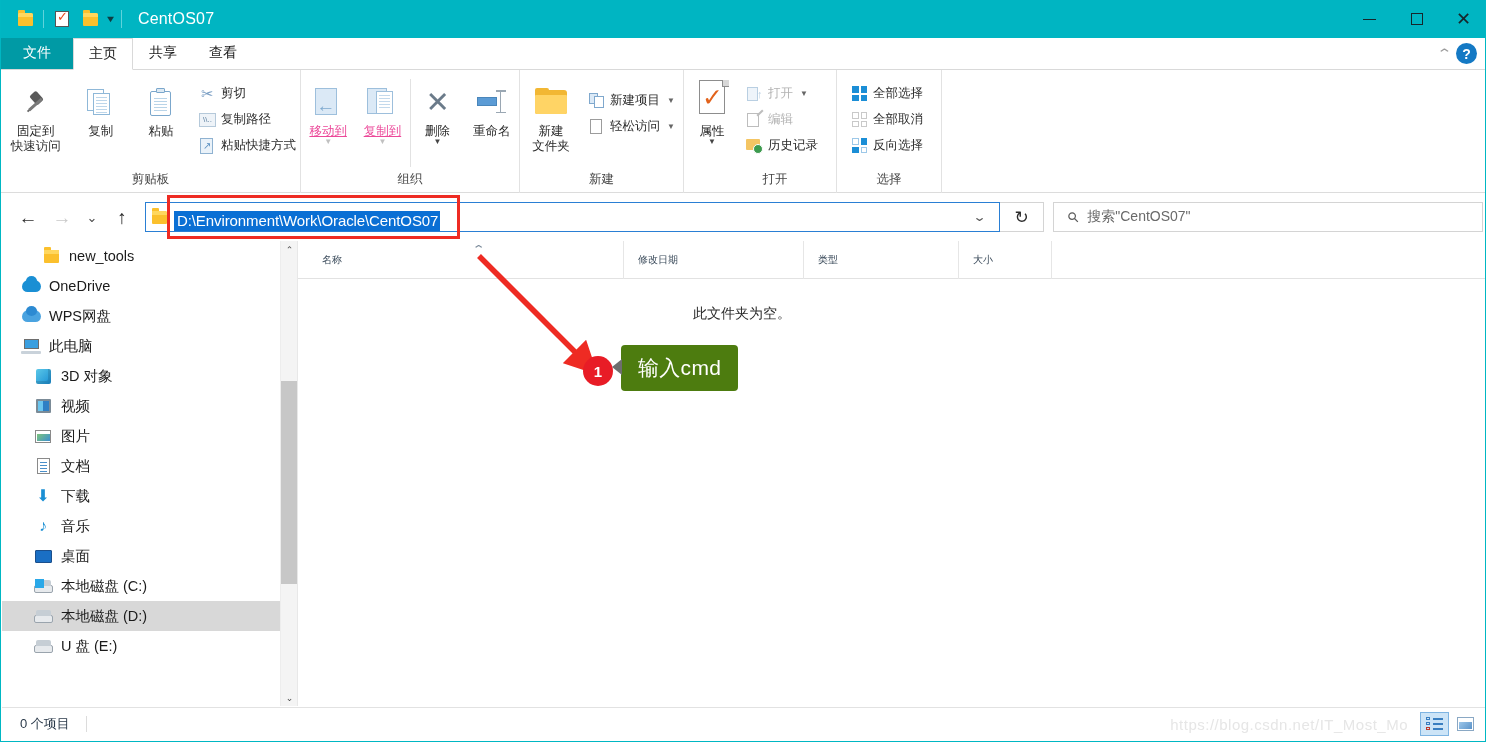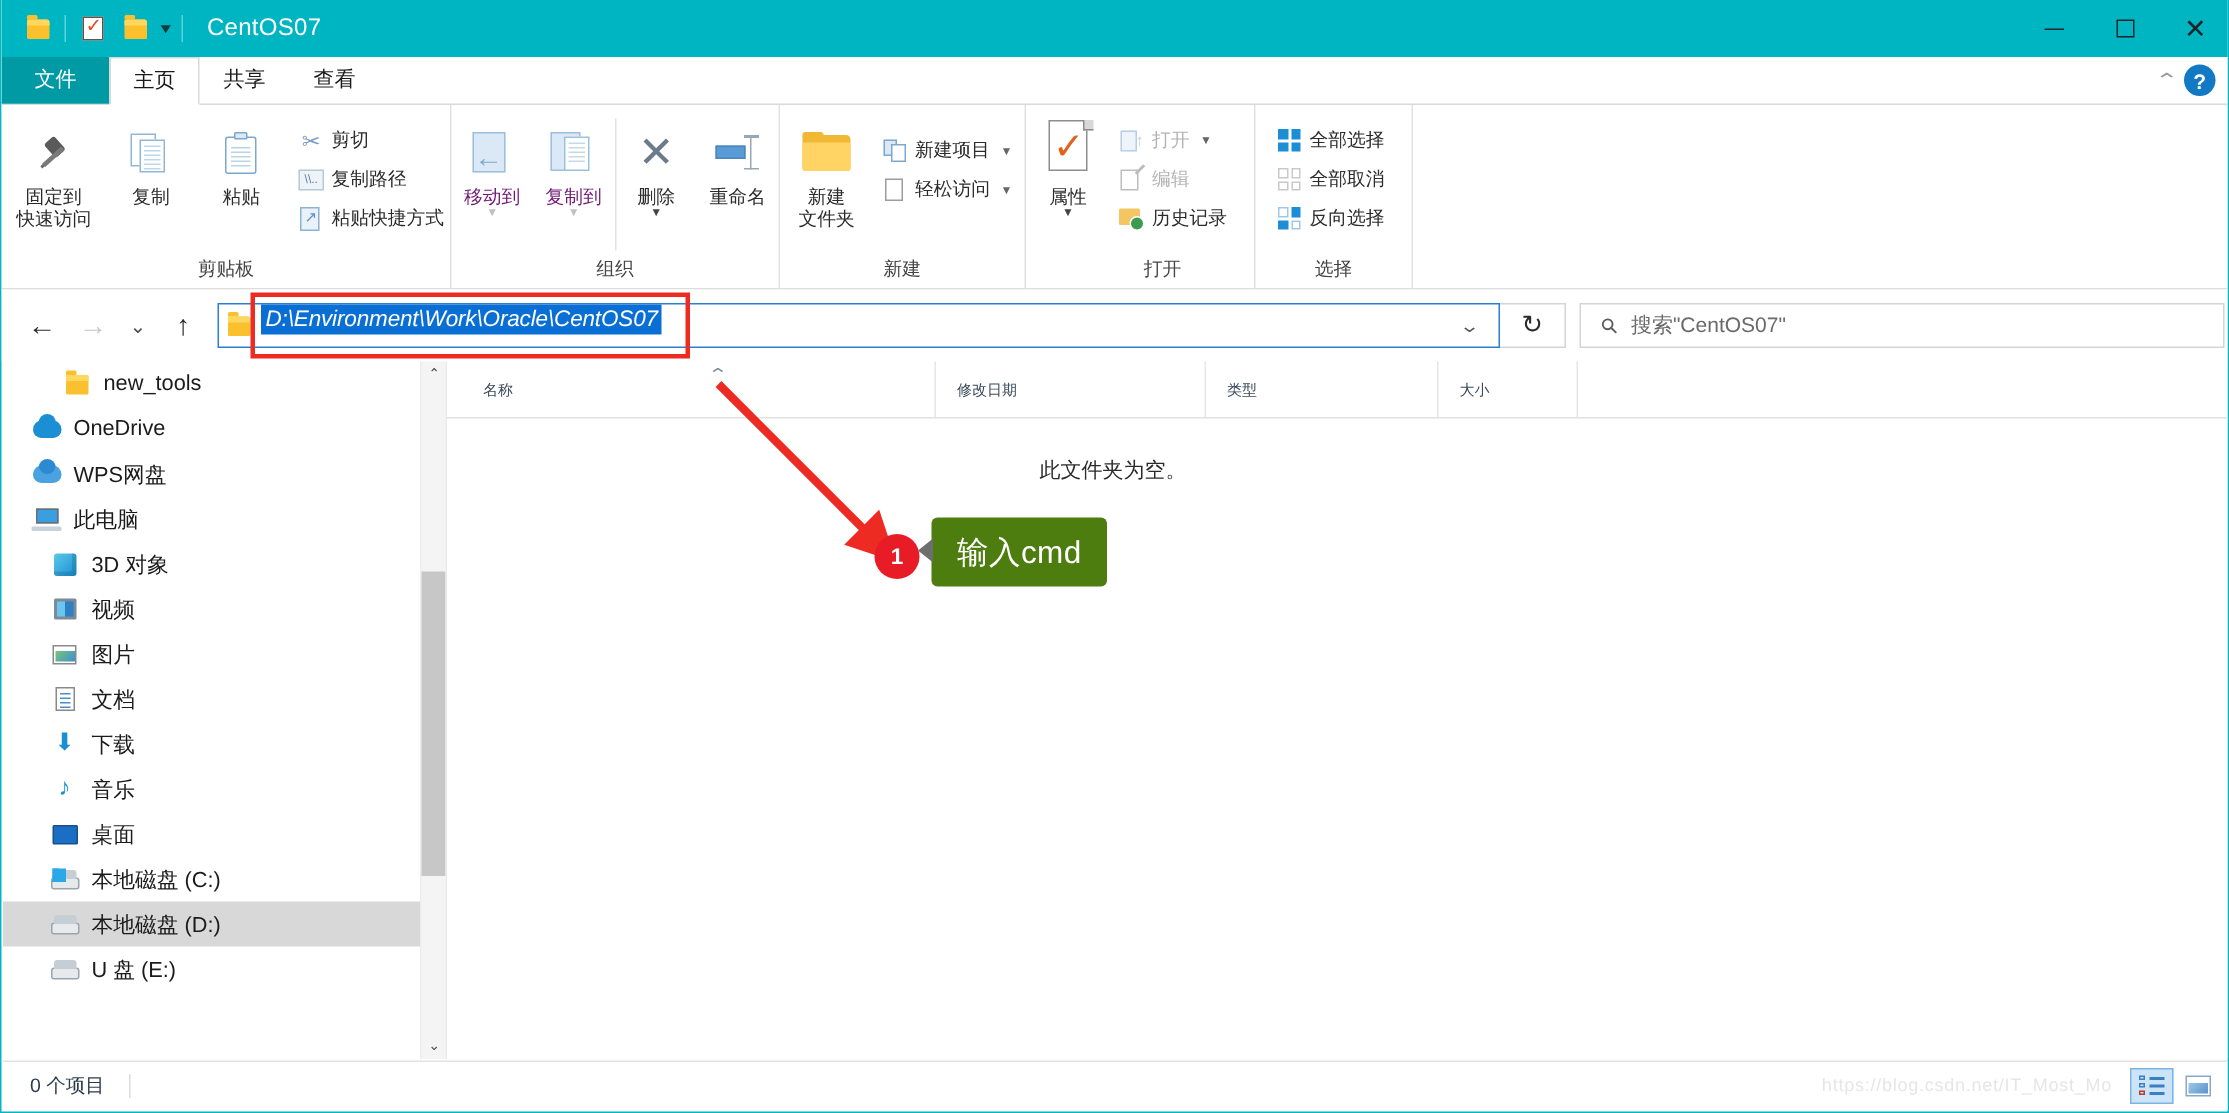--- a/index.html
+++ b/index.html
@@ -121,21 +121,21 @@
     text-align: center; font-size: 12.5px; color: #444; padding-bottom: 5px;
   }
   .bigbtn {
     width: 64px; display: flex; flex-direction: column; align-items: center;
     padding-top: 8px;
   }
   .bigbtn .ico { height: 40px; display: flex; align-items: center; justify-content: center; }
   .bigbtn .lbl {
     font-size: 12.5px; color: #2b2b2b; text-align: center; line-height: 15px; margin-top: 2px;
   }
-  .bigbtn.dis .lbl { color: #701a75; }
+  .bigbtn.dis .lbl { color: #ec4899; text-decoration: underline; }
   .smallcol { display: flex; flex-direction: column; padding-top: 7px; gap: 1px; }
   .smallbtn {
     display: flex; align-items: center; gap: 5px;
     font-size: 12.5px; color: #2b2b2b; height: 25px; padding: 0 4px;
     white-space: nowrap;
   }
   .smallbtn.dis { color: #b3b3b3; }
   .smallbtn .ico { width: 17px; height: 17px; display:flex; align-items:center; justify-content:center; }
   .dd { font-size: 8px; color: #666; margin-left: 2px; }
   .bigcaret { font-size: 8px; color: #444; margin-top: -2px; }
@@ -280,22 +280,22 @@
   .navbtn.dis { color: #c8c8c8; }
   .navbtn.small { width: 26px; font-size: 13px; color:#4a4a4a; }
   .addrwrap {
     position: relative; margin-left: 6px;
     width: 855px; height: 30px;
     border: 1px solid #2a7fd4; background:#fff;
     display: flex; align-items: center;
   }
   .addr-folder { margin: 0 7px 0 6px; }
   .addr-input {
-    flex: 1; height: 28px; display:flex; align-items:flex-start;
-    font-size: 15px; color: #000; font-style: italic;
+    flex: 1; height: 28px; display:flex; align-items:flex-end;
+    font-size: 15px; color: #000;
   }
   .addr-sel {
     background: #0a6fd4; color: #ffffff; padding: 1px 2px 2px 3px; font-size: 15px;
     white-space: nowrap; letter-spacing: -0.1px;
   }
   .addr-redbox {
     position: absolute; left: 21px; top: -8px;
     width: 293px; height: 44px;
     border: 3px solid #ee2b23; pointer-events: none;
   }
@@ -421,21 +421,21 @@
   
   .statusbar {
     position: absolute; left: 1px; bottom: 1px; width: 1484px; height: 33px;
     background: #ffffff; border-top: 1px solid #e2e2e2;
     display: flex; align-items: center;
   }
   .status-text { font-size: 13px; color: #2b3a4a; margin-left: 18px; }
   .status-sep { width:1px; height:16px; background:#dcdcdc; margin-left:16px; }
   .watermark {
     position:absolute; right: 78px; top: 8px;
-    font-size: 12px; color: #e6e6e6; letter-spacing: 0.5px; white-space: nowrap;
+    font-size: 15px; color: #e6e6e6; letter-spacing: 0.5px; white-space: nowrap;
   }
   .viewbtns { position: absolute; right: 6px; display: flex; gap: 2px; }
   .vbtn {
     width: 29px; height: 24px; display:flex; align-items:center; justify-content:center;
   }
   .vbtn.active { background:#cce4f7; border:1px solid #7eb4e2; }
   .vd-details { position:relative; width:17px; height:14px; }
   .vd-details i {
     position:absolute; left:0; width:4px; height:3px; border:1px solid #3a7fc1;
   }

